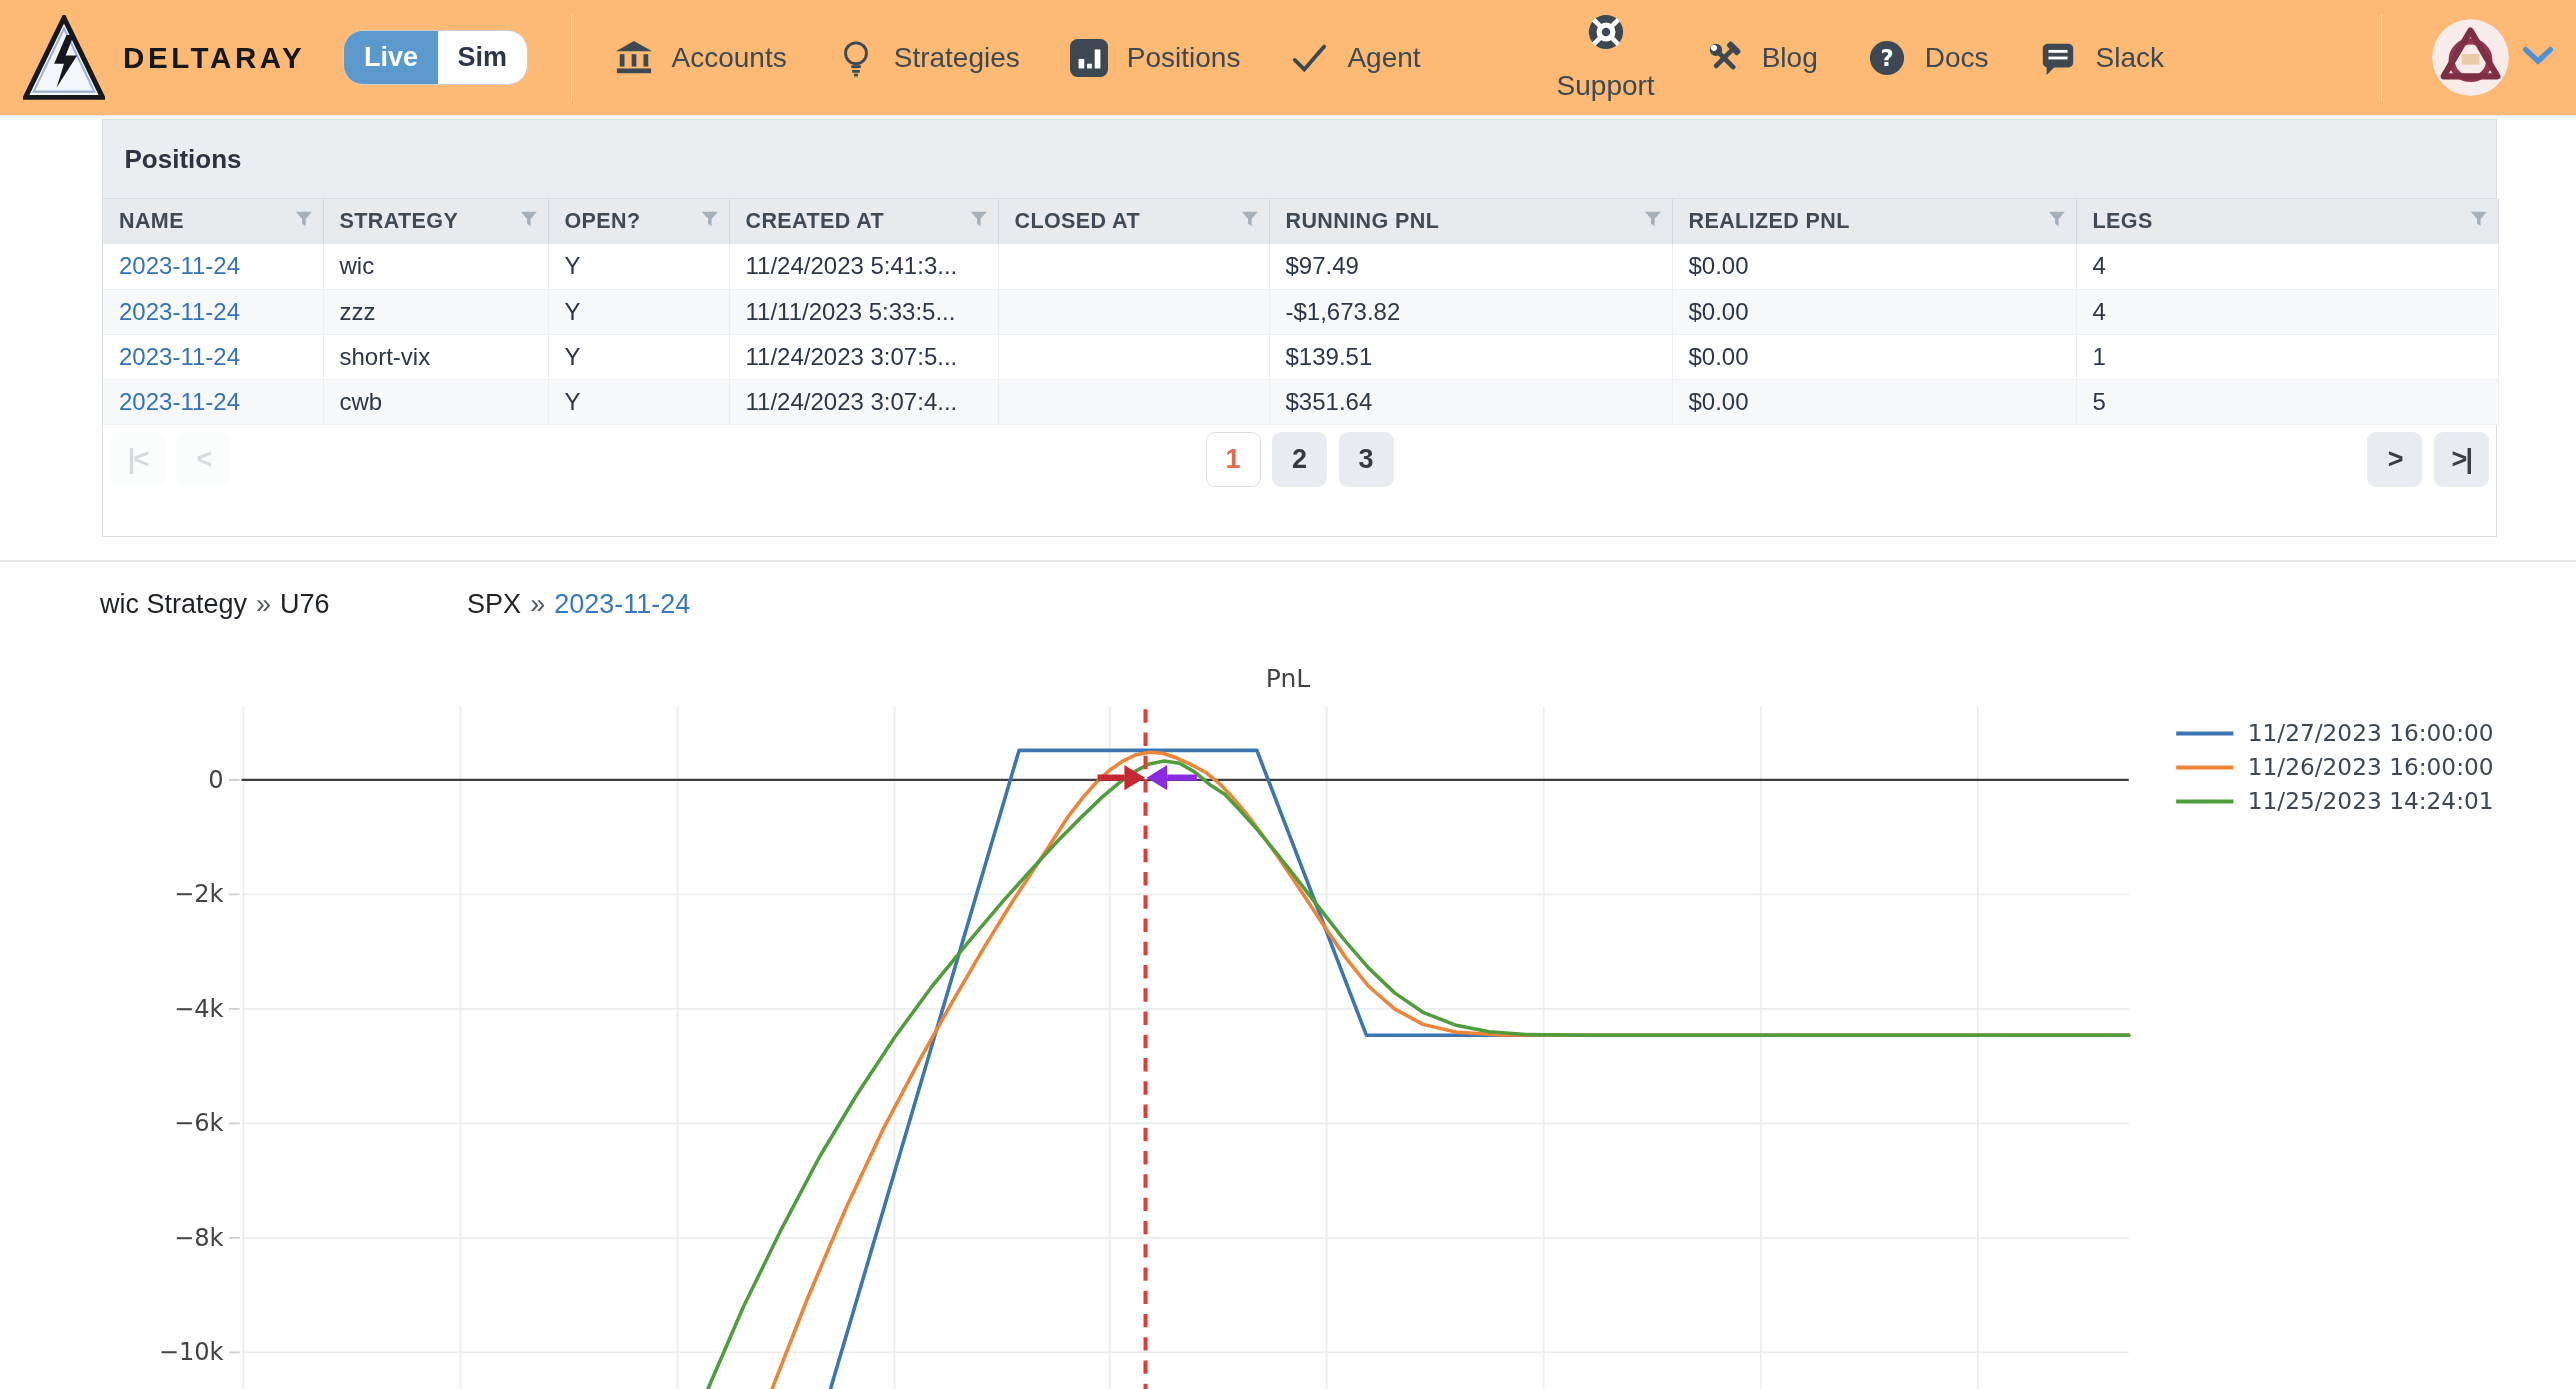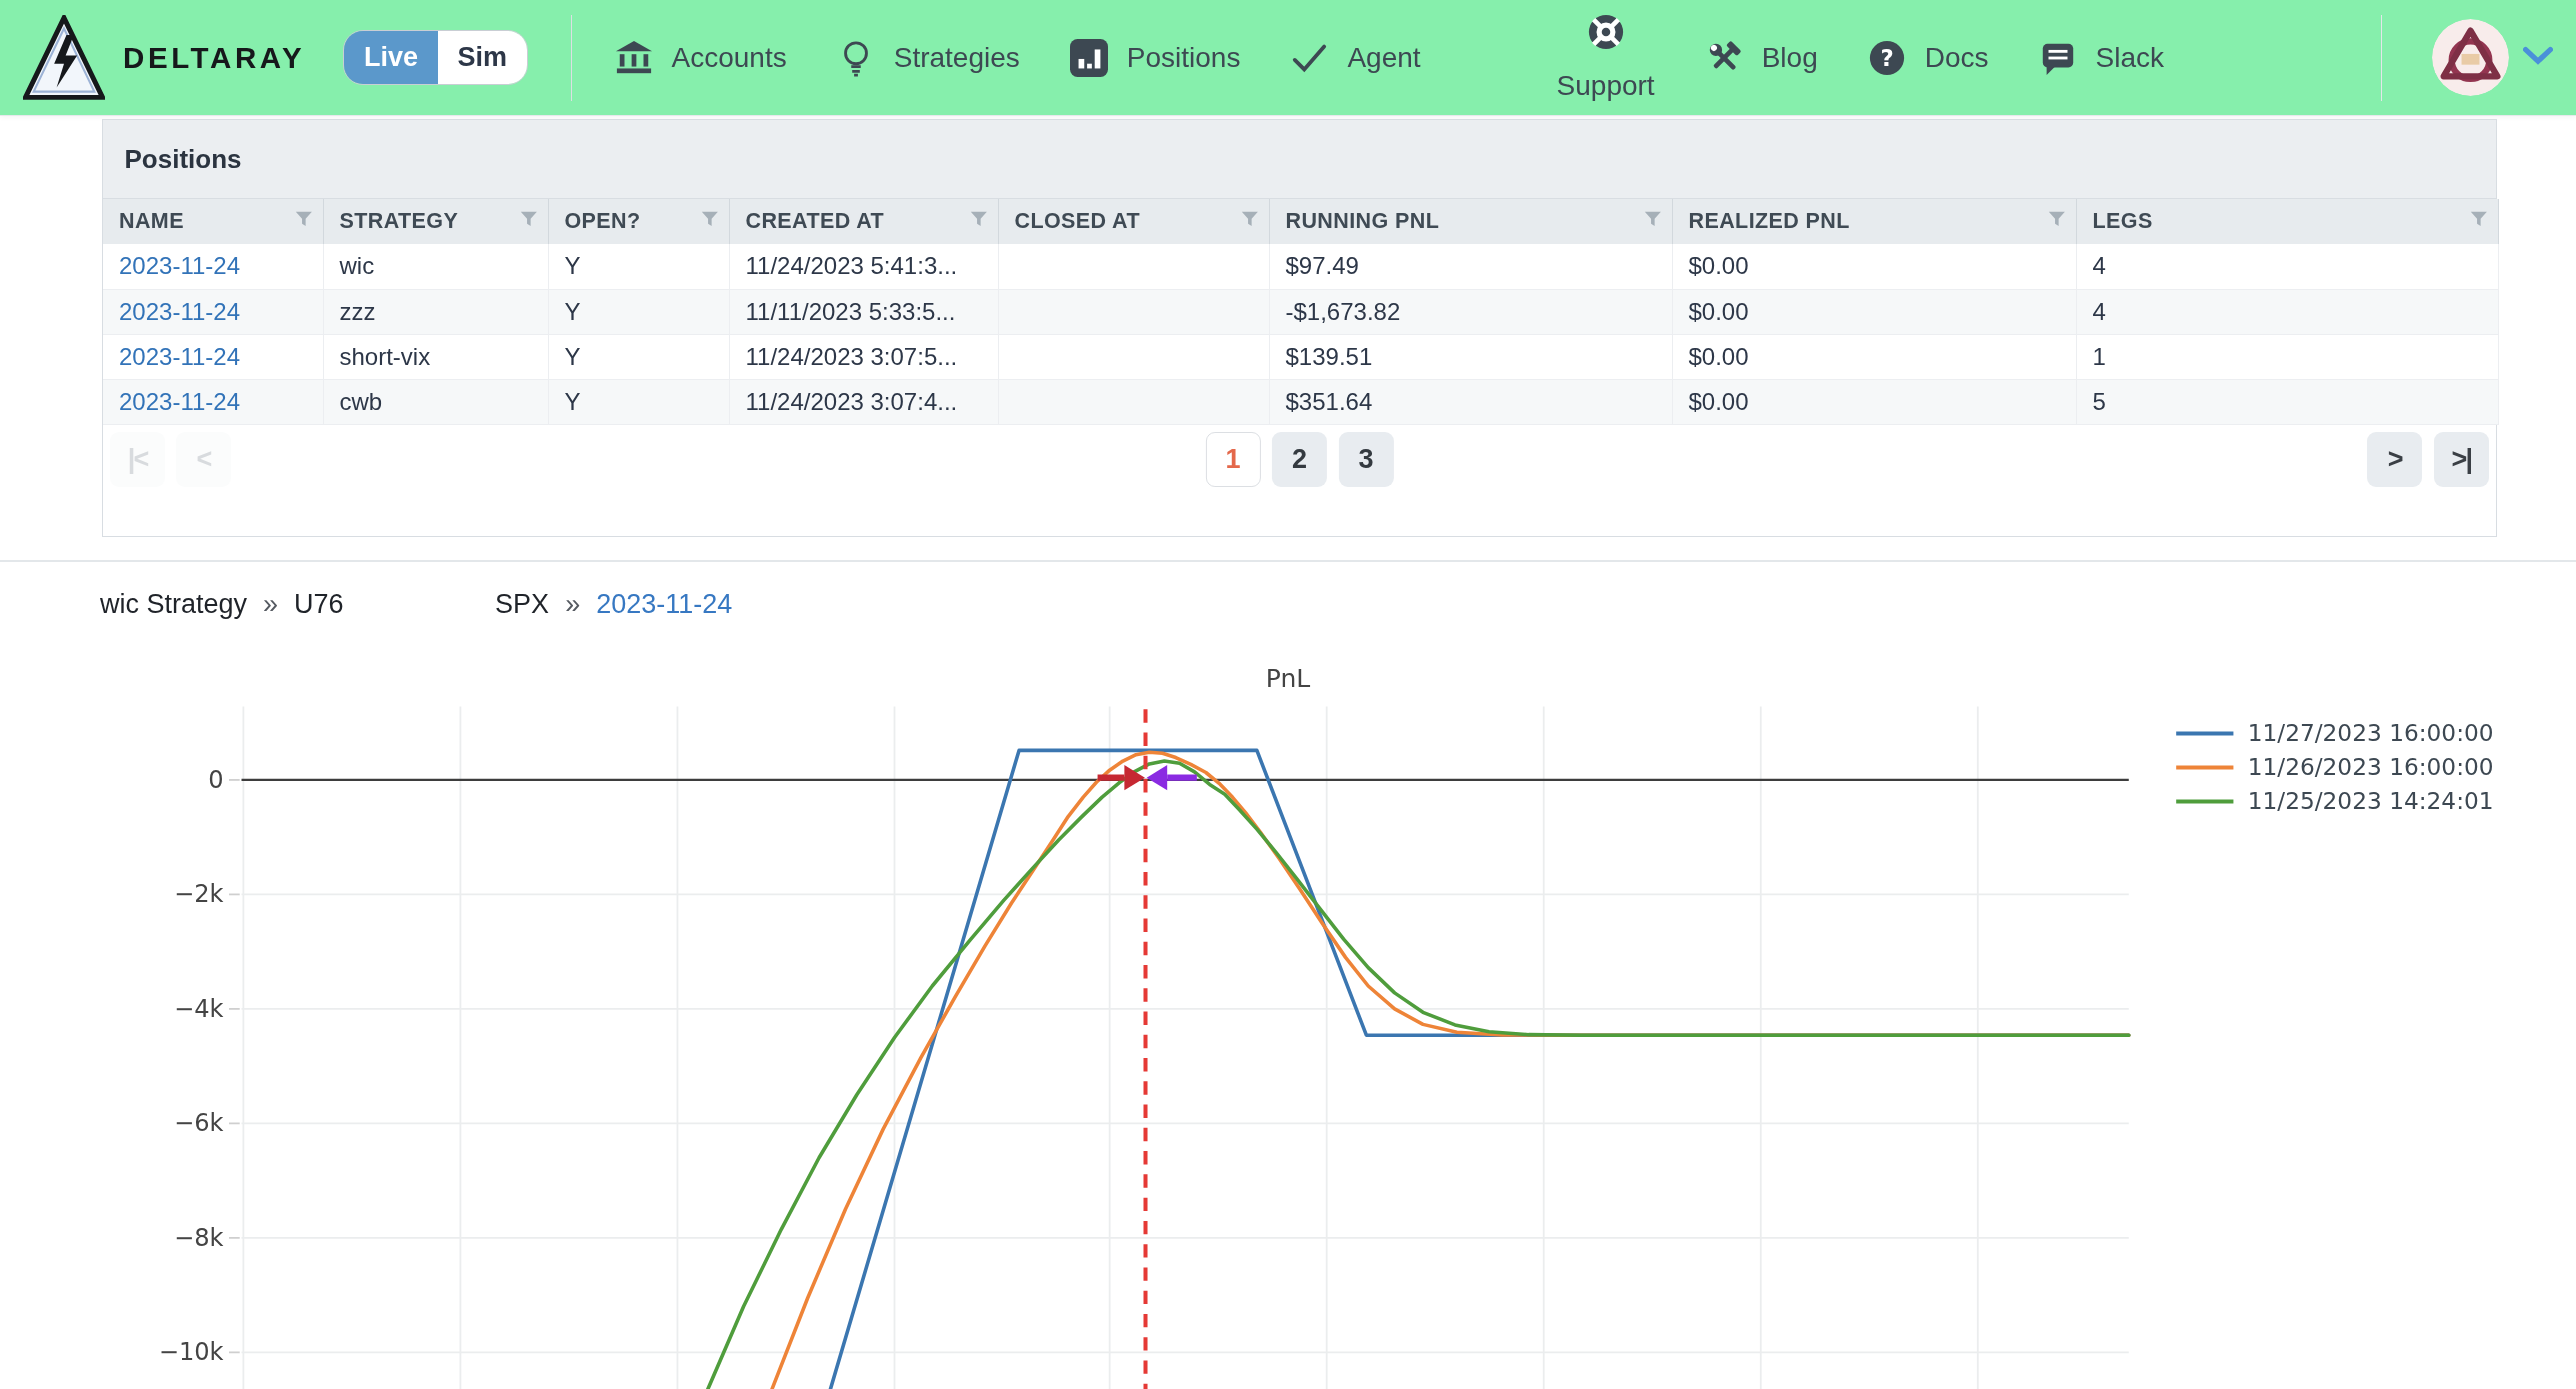--- a/index.html
+++ b/index.html
@@ -3,21 +3,21 @@
 <meta charset="utf-8">
 <style>
   * { margin:0; padding:0; box-sizing:border-box; }
   html,body { width:2576px; height:1390px; overflow:hidden; background:#fff;
     font-family:"Liberation Sans", sans-serif; color:#2d3748; }
   .page { position:relative; width:2576px; height:1390px; }
 
   
   .nav { position:absolute; top:0; left:0; width:100%; height:116px;
     display:flex; align-items:center; padding:0 23px;
-    border-bottom:0.9px solid #e6e9ec; box-shadow:0 1.8px 5.4px rgba(0,0,0,.05); background:#86efac; }
+    border-bottom:0.9px solid #e6e9ec; box-shadow:0 1.8px 5.4px rgba(0,0,0,.05); background:#fdba74; }
   .brand { display:flex; align-items:center; gap:18px; }
   .brand-name { font-size:29.5px; font-weight:700; letter-spacing:3.6px; color:#16181b; }
   .mode-toggle { display:flex; margin-left:38px; border:0.9px solid #c9ced4; border-radius:20px;
     overflow:hidden; height:55px; font-size:27px; font-weight:700; }
   .mode-toggle .seg { display:flex; align-items:center; justify-content:center; padding:0 19.7px; cursor:pointer; }
   .seg-live { background:#5b98cb; color:#fff; }
   .seg-sim  { background:#fff; color:#2d3748; }
   .vdiv { width:0.9px; height:86px; background:#dcdfe3; margin:0 43px; }
   .nav-items { display:flex; align-items:center; gap:50px; font-size:28px; color:#3d4852; }
   .nav-item { display:flex; align-items:center; gap:19px; cursor:pointer; color:#3d4852; text-decoration:none; }
@@ -59,21 +59,21 @@
   .pg-center { position:absolute; left:50%; transform:translateX(-50%); display:flex; gap:11.6px; }
   .pg-page { background:#e8ecf0; color:#343a40; letter-spacing:0; }
   .pg-page.active { background:#fff; border:0.9px solid #dcdfe3; color:#e4684b; }
   .pg-right { margin-left:auto; display:flex; gap:11.6px; }
   .pg-nav { background:#e8ecf0; color:#3a3f45; }
 
   .section-divider { position:absolute; left:0; top:560px; width:100%; height:1.8px; background:#e3e7ea; }
 
   
   .breadcrumb { position:absolute; left:100px; top:589px; display:flex; align-items:center;
-    gap:16px; font-size:27px; color:#1f2329; }
+    gap:9px; font-size:27px; color:#1f2329; }
   .bc-sep { color:#555a61; }
   .bc-clip { width:55px; overflow:hidden; white-space:nowrap; }
   .bc-spacer { width:114px; }
   .bc-link { color:#3778c2; text-decoration:none; cursor:pointer; }
 
   .chart-wrap { position:absolute; left:0; top:660px; width:2576px; height:730px; }
   svg text { font-family:"DejaVu Sans", sans-serif; }
 </style>
 </head>
 <body>

